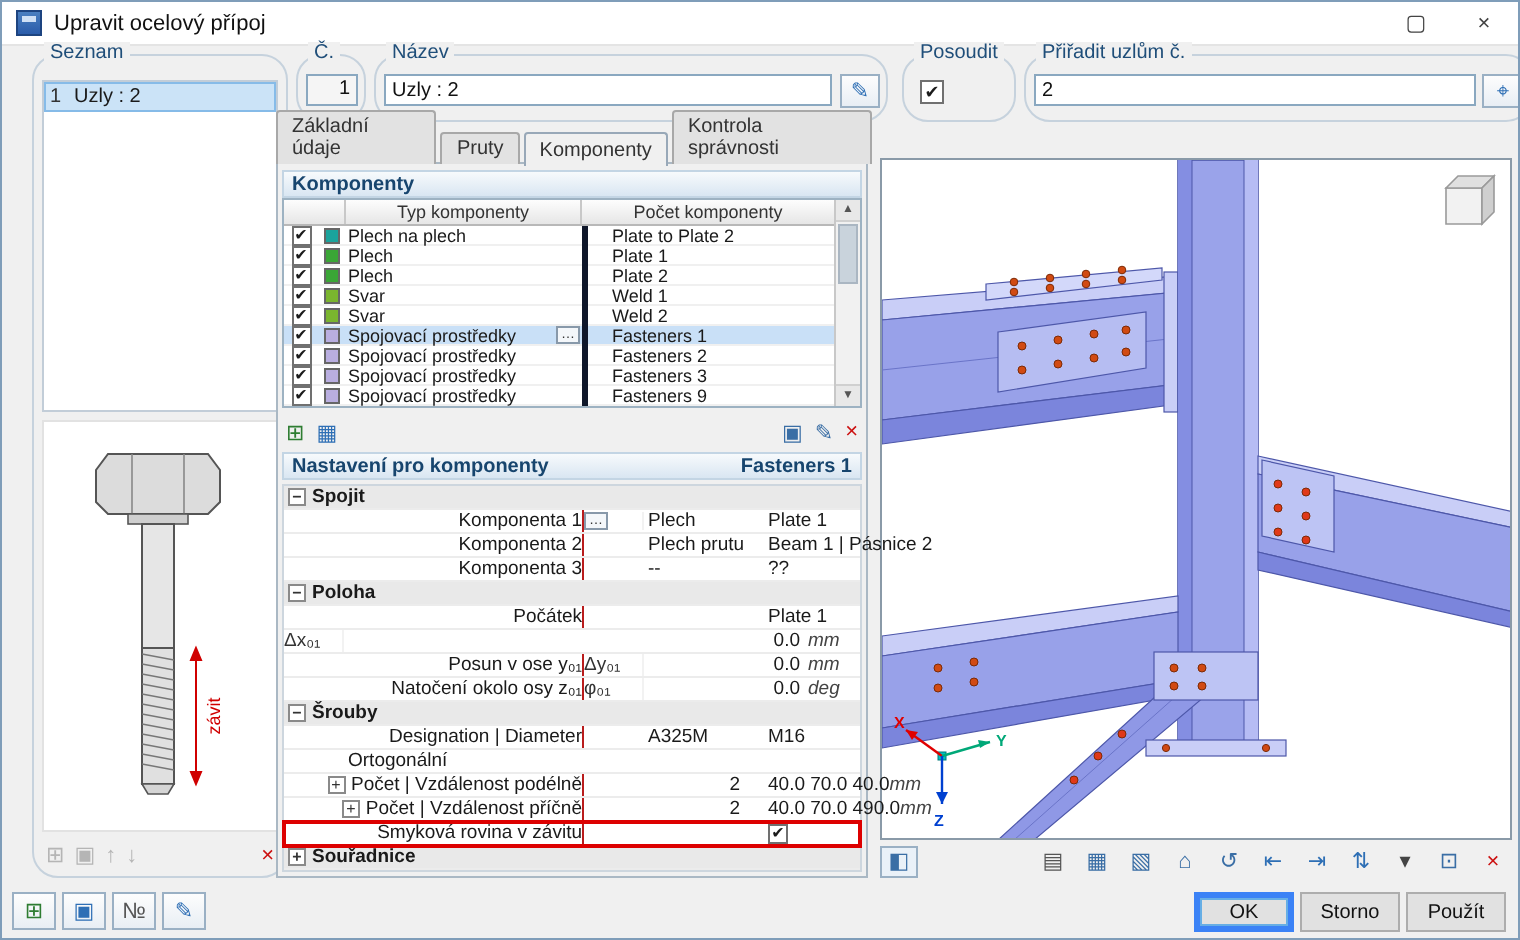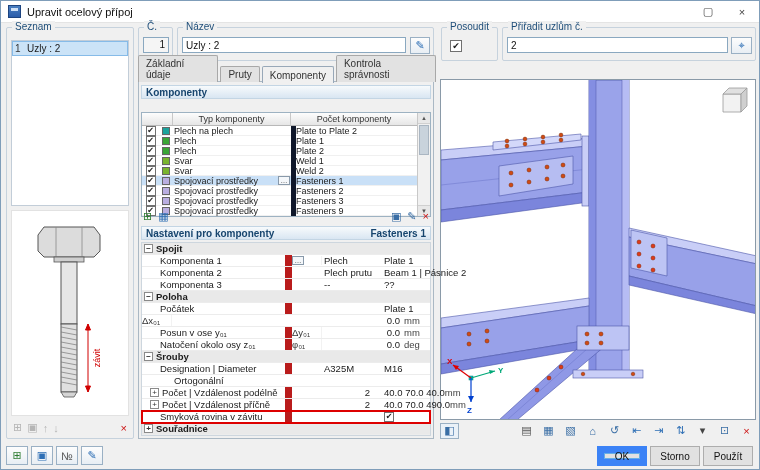--- a/index.html
+++ b/index.html
@@ -6,21 +6,21 @@
   *{box-sizing:border-box;}
   .window{position:relative;width:760px;height:470px;background:#f0f0f0;border:1px solid #7f9db9;overflow:hidden;font-size:10px;color:#1a1a1a;}
   
   .titlebar{position:absolute;left:0;top:0;right:0;height:22px;background:#ffffff;display:flex;align-items:center;border-bottom:1px solid #e4e4e4;}
   .app-icon{width:13px;height:13px;margin:0 6px 0 7px;background:linear-gradient(#4a7fc0,#2a5caa);border:1px solid #1d4480;position:relative;}
   .app-icon:after{content:"";position:absolute;left:2px;top:2px;right:2px;height:3px;background:#cfe0f5;}
   .title-text{font-size:11px;color:#111;}
   .tb-controls{margin-left:auto;display:flex;height:100%;}
   .tb-btn{width:34px;height:100%;display:flex;align-items:center;justify-content:center;font-size:11px;color:#444;}
   
-  .groupbox{position:absolute;border:1px solid #c6d2dd;border-radius:2px;}
+  .groupbox{position:absolute;border:1px solid #c6d2dd;border-radius:13px;margin-left:10px;}
   .glabel{position:absolute;top:-7px;left:5px;background:#f0f0f0;padding:0 3px;font-size:10px;color:#1f4e79;white-space:nowrap;}
   .field{position:absolute;height:16px;border:1px solid #8aa8c0;background:#fff;font-size:10px;padding:0 3px;line-height:14px;font-family:"Liberation Sans","DejaVu Sans",sans-serif;color:#111;}
   .field.ro{background:#f5f5f5;text-align:right;}
   .sqbtn{position:absolute;width:20px;height:17px;border:1px solid #9ab0c4;background:linear-gradient(#fdfdfd,#e8eef4);display:flex;align-items:center;justify-content:center;font-size:11px;color:#2e6fb5;cursor:default;}
   .cbx{display:inline-flex;width:12px;height:12px;border:1px solid #707070;background:#fff;align-items:center;justify-content:center;font-size:9px;line-height:1;color:#1b1b1b;}
   .cbx.sm{width:10px;height:10px;font-size:8px;}
   
   .nodelist{position:absolute;left:4px;top:12px;right:4px;height:166px;background:#fff;border:1px solid #c2cdd8;overflow:hidden;}
   .list-item{display:flex;height:15px;align-items:center;font-size:10px;padding-left:2px;}
   .list-item.selected{background:#cbe3f7;border:1px solid #86bbe8;}
@@ -31,67 +31,67 @@
   .ticon.disabled{color:#b5b5b5;}
   .lp-spacer{flex:1;}
   
   .tabs{position:absolute;left:137px;top:63px;width:300px;height:18px;display:flex;align-items:flex-end;z-index:3;}
   .tab{padding:2px 7px 2px 7px;font-size:10px;border:1px solid #a8a8a8;border-bottom:none;background:#e2e2e2;margin-right:2px;border-radius:2px 2px 0 0;color:#333;}
   .tab.active{background:#f0f0f0;padding-top:3px;position:relative;top:1px;border-color:#98a8b8;}
   .tabpage{position:absolute;left:137px;top:80px;width:296px;height:358px;border:1px solid #aab8c4;background:#f0f0f0;z-index:2;}
   
   .sechdr{position:absolute;left:2px;width:290px;height:14px;background:linear-gradient(#f7fafc,#d9e6f2);border:1px solid #c3d5e4;color:#17456e;font-weight:bold;font-size:10px;display:flex;align-items:center;justify-content:space-between;padding:0 4px;}
   
-  .ctable{position:absolute;left:2px;top:30px;width:290px;height:105px;background:#fff;border:1px solid #9db2c2;}
+  .ctable{position:absolute;left:2px;top:17px;width:290px;height:105px;background:#fff;border:1px solid #9db2c2;}
   .throw{display:flex;height:13px;background:linear-gradient(#fdfdfd,#e6e6e6);border-bottom:1px solid #b8b8b8;font-size:9px;color:#333;padding-right:13px;}
   .th{display:flex;align-items:center;justify-content:center;border-right:1px solid #c8c8c8;overflow:hidden;}
   .trows{position:absolute;left:0;top:13px;right:13px;bottom:0;overflow:hidden;}
   .trow{display:flex;height:10px;align-items:center;font-size:9px;border-bottom:1px solid #f0f0f0;}
   .trow.sel{background:#c9e0f7;}
   .tc{display:flex;align-items:center;overflow:hidden;white-space:nowrap;}
   .tc.chk{width:17px;justify-content:center;}
   .tc.clr{width:14px;justify-content:center;}
   .tc.type{width:118px;padding-left:1px;position:relative;}
-  .tc.name{flex:1;padding-left:0;border-left:5px solid #0f172a;}
+  .tc.name{flex:1;padding-left:12px;border-left:3px solid #0f172a;}
   .colorsq{width:8px;height:8px;border:1px solid #666;display:inline-block;}
   .mini-picker{margin-left:auto;margin-right:1px;width:12px;height:9px;border:1px solid #8899aa;background:#f4f7fa;font-size:7px;line-height:7px;text-align:center;color:#333;}
   .sb{position:absolute;right:0;top:0;bottom:0;width:13px;background:#f1f1f1;border-left:1px solid #c8c8c8;}
   .sb-btn{height:11px;display:flex;align-items:center;justify-content:center;font-size:6px;color:#555;background:#e8e8e8;border-bottom:1px solid #d0d0d0;}
   .sb-btn.down{position:absolute;bottom:0;left:0;right:0;border-top:1px solid #d0d0d0;border-bottom:none;}
   .sb-thumb{position:absolute;top:12px;left:1px;right:1px;height:30px;background:#c9d3dc;border:1px solid #aab6c2;}
   
   .comp-toolbar{position:absolute;left:2px;top:126px;width:290px;height:16px;display:flex;align-items:center;gap:6px;padding:0 2px;}
   .cticon{font-size:11px;color:#3a6ea5;}
   
   .pgrid{position:absolute;left:2px;top:160px;width:290px;border:1px solid #cdd6de;background:#fff;}
   .prow{display:flex;height:12px;align-items:center;font-size:9.5px;border-bottom:1px solid #ececec;background:#fff;position:relative;}
   .prow.pgroup{background:#e9e9e9;font-weight:bold;}
   .prow.hl{outline:2px solid #dd0000;outline-offset:-1px;z-index:4;}
   .expbox{display:inline-block;width:9px;height:9px;border:1px solid #8a8a8a;background:#fff;font-size:8px;line-height:7px;text-align:center;color:#333;margin:0 3px 0 2px;flex:none;}
   .pc{overflow:visible;white-space:nowrap;display:flex;align-items:center;}
-  .pc.label{flex:0 0 150px;padding-left:18px;border-right:7px solid #b91c1c;}
+  .pc.label{flex:0 0 150px;padding-left:18px;border-right:1px solid #b91c1c;justify-content:flex-end;}
   .pc.label.haskid{padding-left:6px;}
   .pc.sym{flex:0 0 30px;color:#333;border-right:1px solid #f2f2f2;}
   .pc.v1{flex:0 0 60px;padding-left:2px;}
   .pc.v2{flex:1;padding-left:2px;}
   .pc.v2.num{justify-content:flex-end;padding-right:4px;}
-  .pc.unit{flex:0 0 26px;color:#444;}
+  .pc.unit{flex:0 0 26px;color:#444;font-style:italic;}
   .plab-g{padding-left:0px;}
   
   .viewport{position:absolute;left:439px;top:78px;width:316px;height:341px;background:#fff;border:1px solid #8a9aa8;overflow:hidden;}
   .vp-toolbar{position:absolute;left:439px;top:421px;width:316px;height:17px;display:flex;align-items:center;gap:3px;}
   .vbtn{width:19px;height:16px;display:flex;align-items:center;justify-content:center;font-size:11px;color:#3a6ea5;border:1px solid transparent;}
   .vbtn.corner{border:1px solid #9ab0c4;background:#eaf1f8;}
   .vp-spacer{flex:1;}
   
   .footer-left{position:absolute;left:5px;top:445px;display:flex;gap:3px;}
   .mbtn{width:22px;height:19px;border:1px solid #9ab0c4;background:linear-gradient(#fdfdfd,#e8eef4);display:flex;align-items:center;justify-content:center;font-size:11px;}
   .footer-right{position:absolute;right:6px;top:445px;display:flex;gap:3px;}
   .btn{width:50px;height:20px;background:#e1e1e1;border:1px solid #adadad;font-size:10px;font-family:"Liberation Sans","DejaVu Sans",sans-serif;color:#111;display:flex;align-items:center;justify-content:center;}
-  .btn.default{border:7px solid #3b82f6;box-shadow:inset 0 0 0 1px #66aee5;}
+  .btn.default{border:3px solid #3b82f6;box-shadow:inset 0 0 0 1px #66aee5;}
 </style>
 </head>
 <body>
 
 <div class="window">
 
   <div class="titlebar">
     <span class="app-icon"></span>
     <span class="title-text">Upravit ocelový přípoj</span>
     <span class="tb-controls" id="tb-controls">

